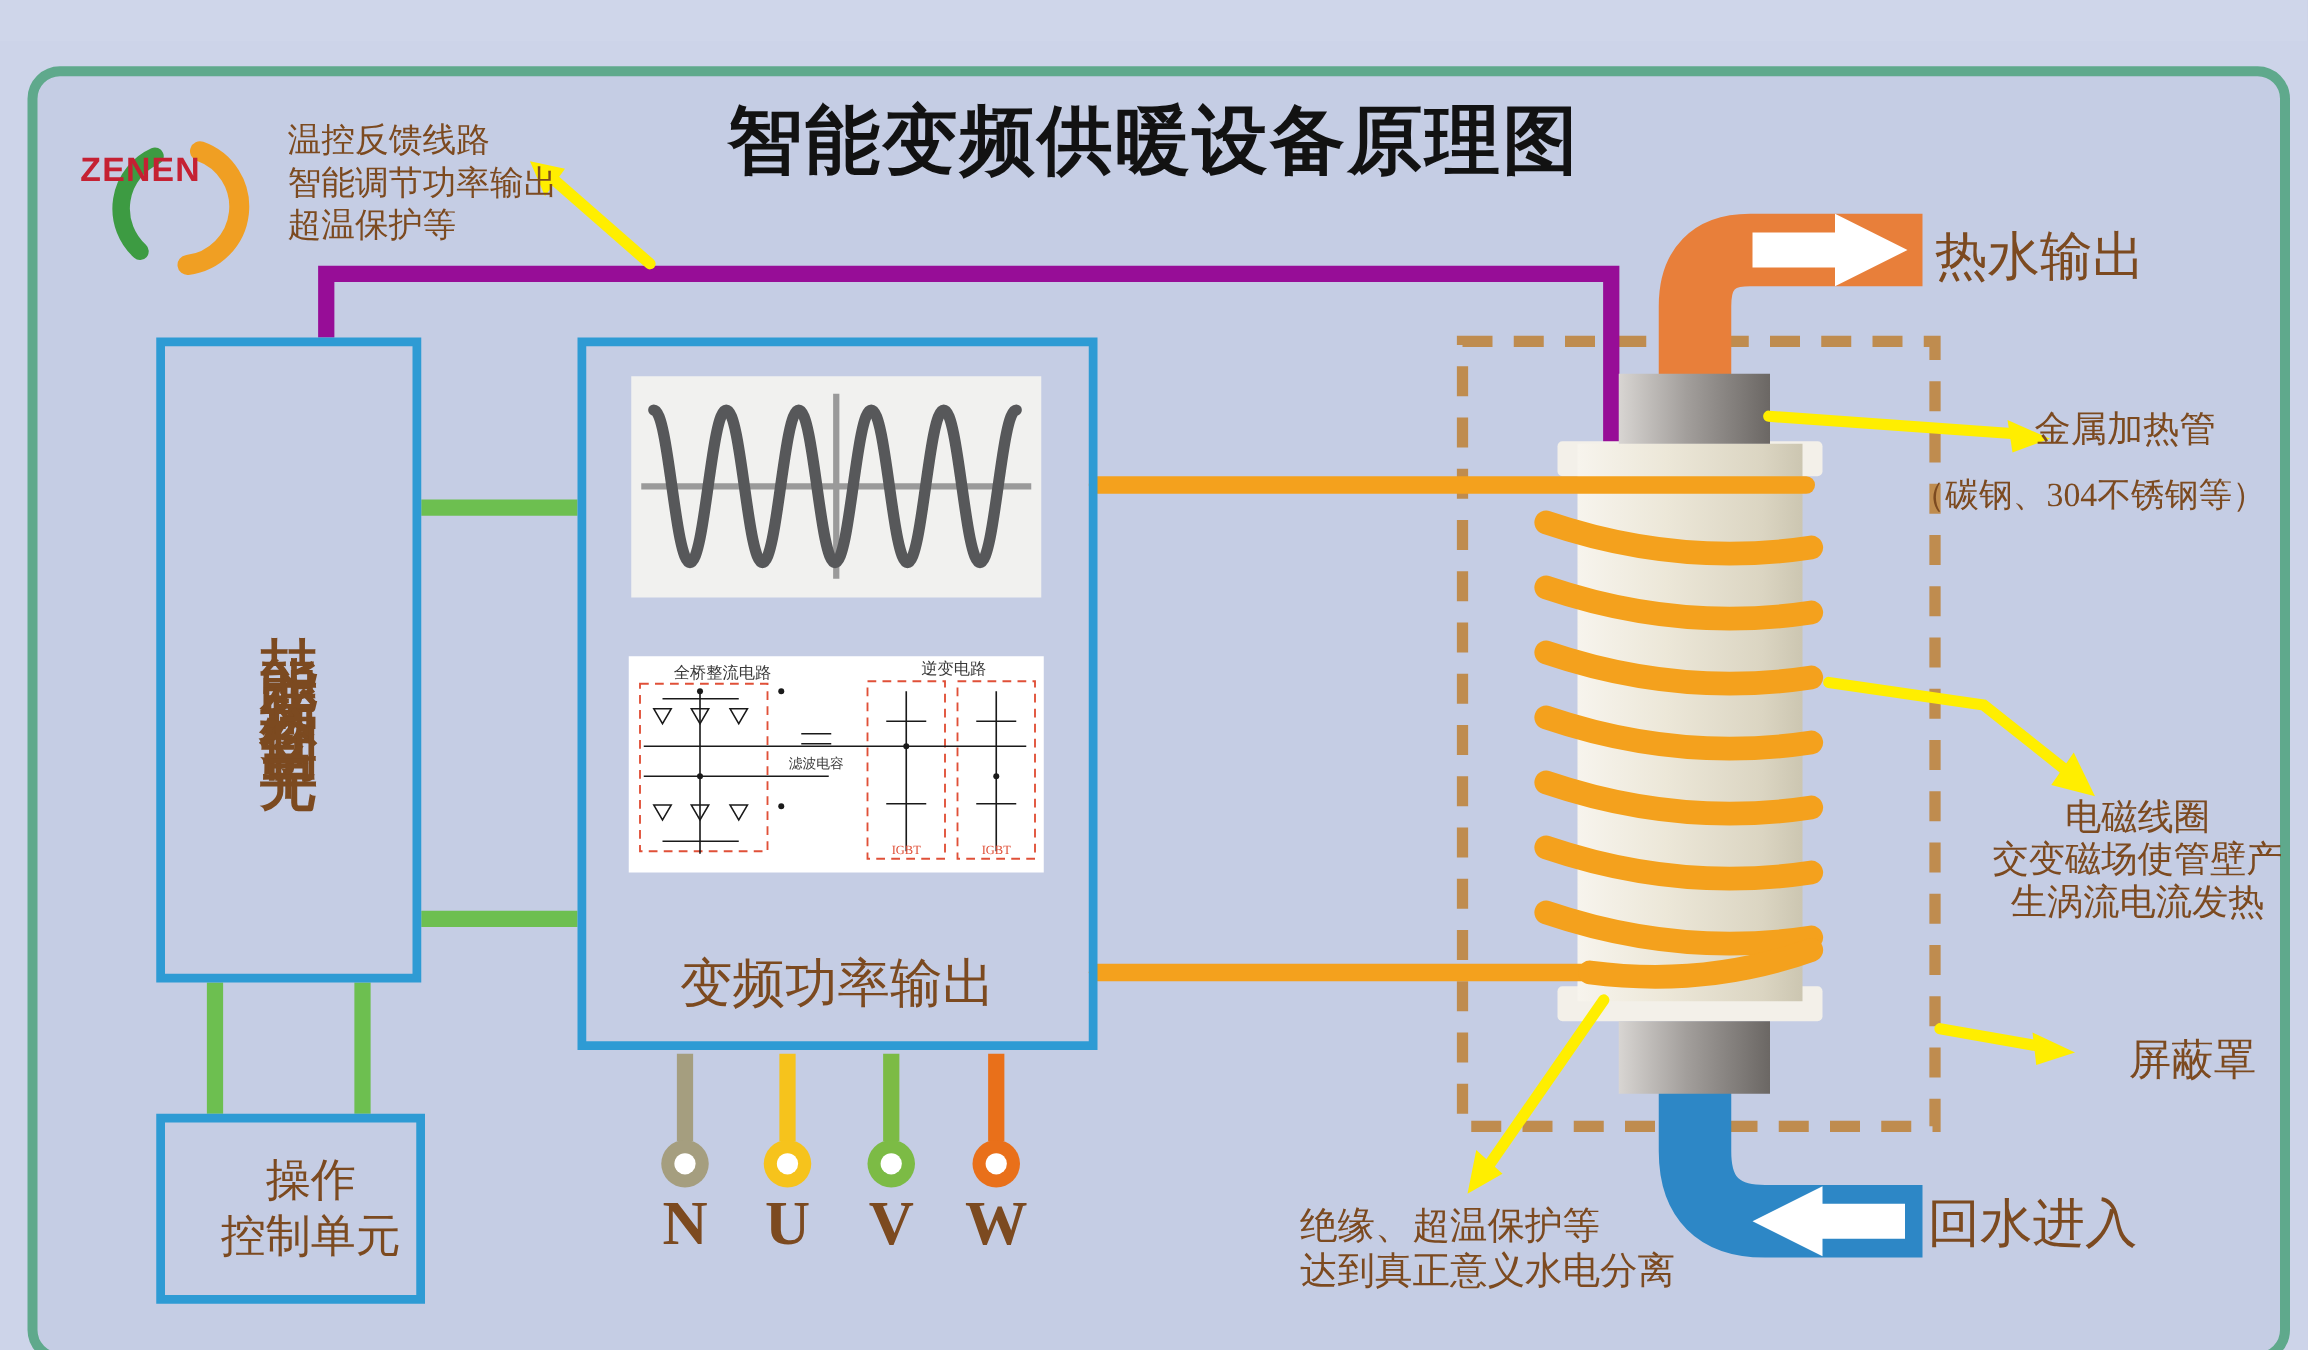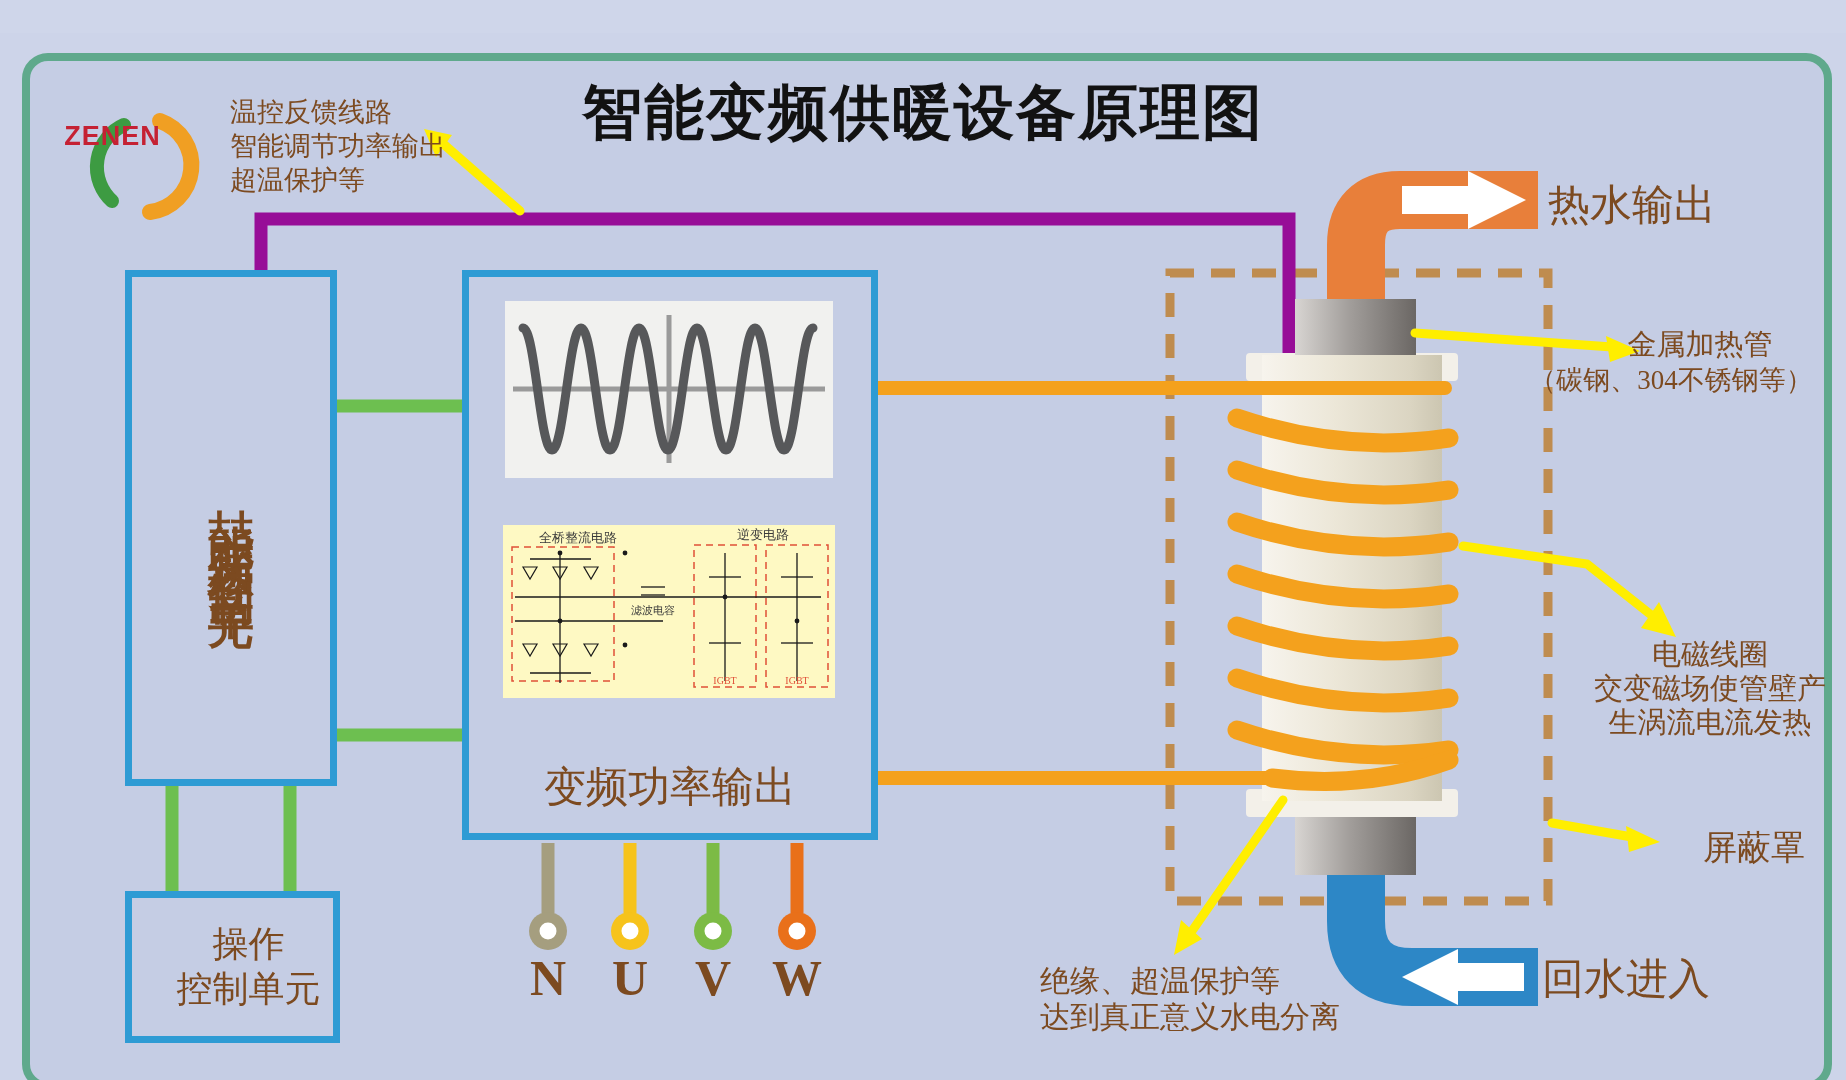--- a/index.html
+++ b/index.html
@@ -12,31 +12,31 @@
   .title{left:0;top:40px;width:1846px;text-align:center;font-family:"DejaVu Sans","Liberation Sans",sans-serif;
          font-weight:900;font-size:60px;color:#121212;letter-spacing:2px;}
   .feedback{left:230px;top:62px;font-size:27px;line-height:34px;}
   .bluebox{box-sizing:border-box;border:7px solid #2e9bd4;background:transparent;}
   .ctrl-box{left:125px;top:237px;width:212px;height:516px;display:flex;align-items:center;justify-content:center;}
   .ctrl-text{writing-mode:vertical-rl;text-orientation:upright;font-size:46px;letter-spacing:14px;font-weight:600;}
   .op-box{left:125px;top:858px;width:215px;height:152px;display:flex;flex-direction:column;
           align-items:center;justify-content:center;font-size:36px;line-height:1.25;padding-left:32px;}
   .inv-box{left:462px;top:237px;width:416px;height:570px;}
   .sine-panel{left:505px;top:268px;width:328px;height:177px;background:#f1f1ef;}
-  .circuit-panel{left:503px;top:492px;width:332px;height:173px;background:#fef9c3;}
+  .circuit-panel{left:503px;top:492px;width:332px;height:173px;background:#ffffff;}
   .circ-label{position:absolute;font-family:"Liberation Serif",serif;color:#3a3a3a;text-align:center;}
   .out-label{left:462px;top:726px;width:416px;text-align:center;font-size:42px;}
   .term-letter{width:64px;text-align:center;font-size:50px;font-weight:700;}
   .input-label{left:462px;top:980px;width:420px;text-align:center;font-size:42px;white-space:pre;}
   .hf-label{left:878px;top:686px;width:270px;font-size:28px;}
   .hot-label{left:1548px;top:144px;width:230px;font-size:42px;}
   .ret-label{left:1542px;top:918px;width:230px;font-size:42px;}
   .note{font-size:29px;line-height:34px;text-align:center;}
   .tube1{left:1560px;top:294px;width:280px;}
-  .tube2{left:1516px;top:330px;width:310px;font-size:27px;}
+  .tube2{left:1516px;top:346px;width:310px;font-size:27px;}
   .coilnote{left:1588px;top:604px;width:244px;}
   .shield{left:1665px;top:792px;width:140px;font-size:34px;text-align:right;}
   .insul{left:1040px;top:930px;font-size:30px;line-height:36px;text-align:left;}
   .logo-text{left:50px;top:88px;width:125px;text-align:center;font-family:"Liberation Sans","DejaVu Sans",sans-serif;
              font-weight:900;font-size:27px;color:#c52133;letter-spacing:1px;}
   .z2{z-index:2;}
   svg{display:block;}
 </style>
 </head>
 <body>

